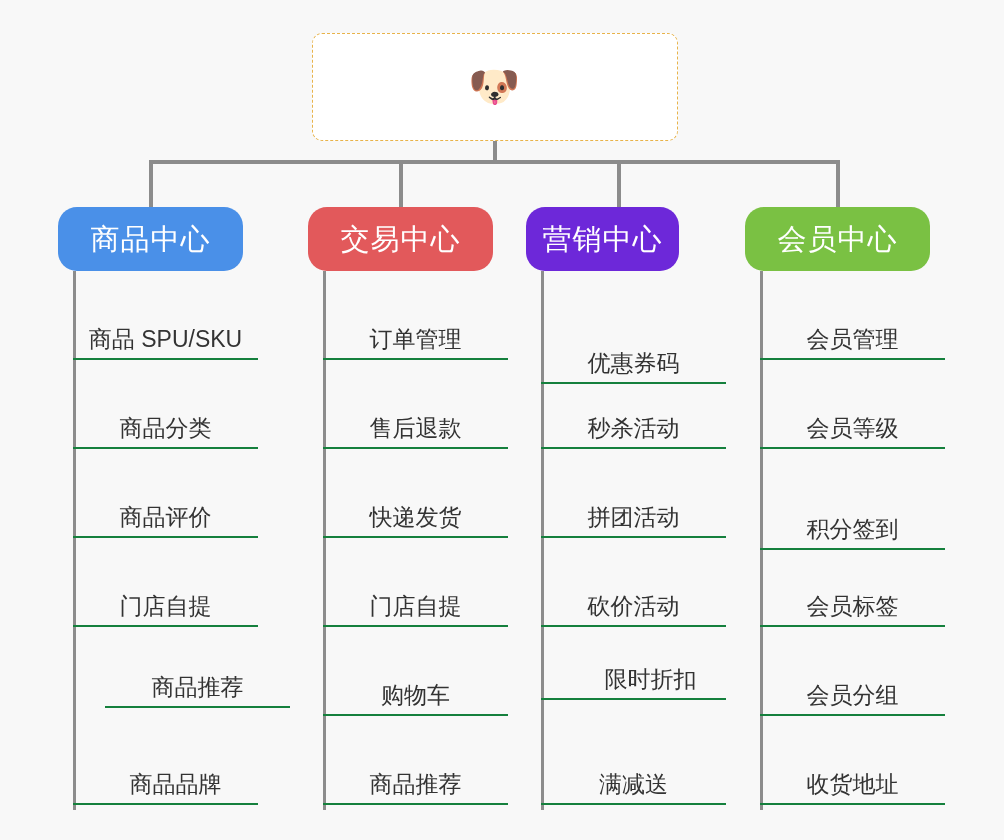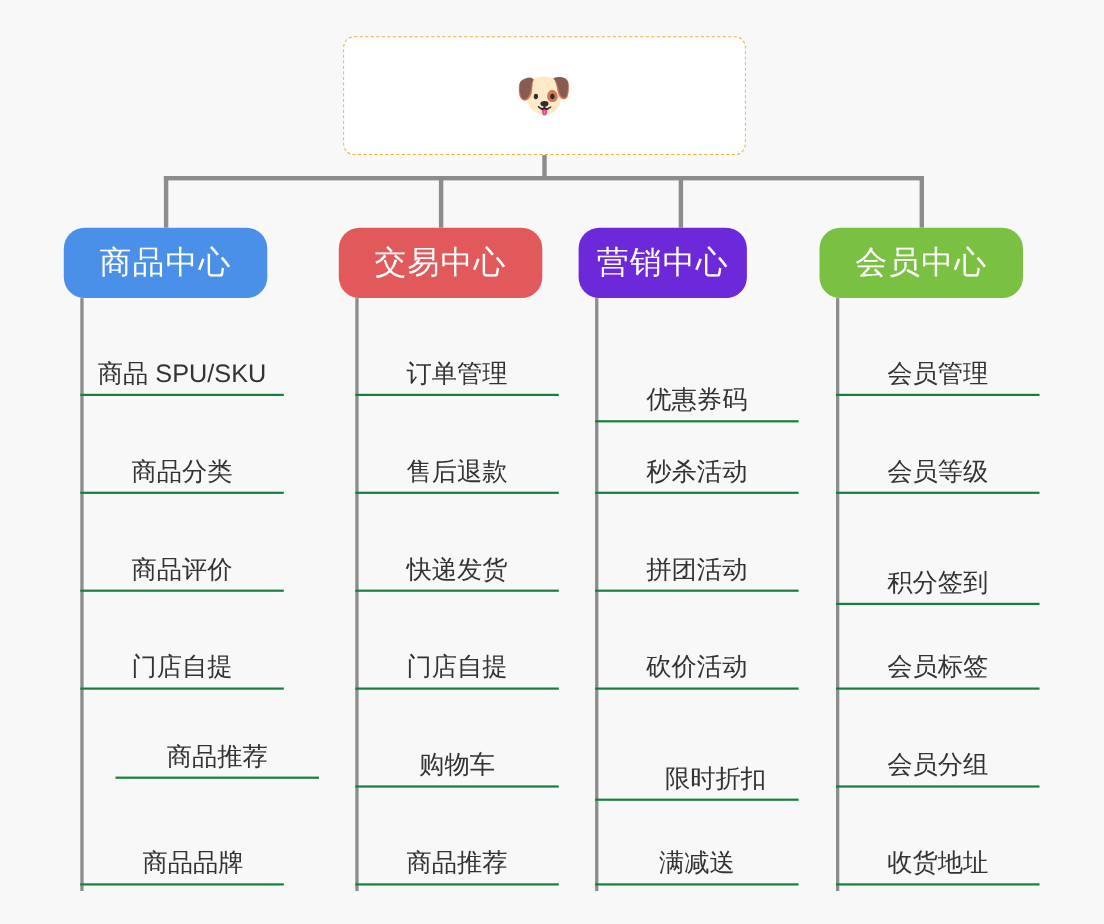--- a/index.html
+++ b/index.html
@@ -205,21 +205,21 @@
         </div>
         <div class="item" style="top: 89px; width: 185px;">
           <span class="item-label">秒杀活动</span>
         </div>
         <div class="item" style="top: 178px; width: 185px;">
           <span class="item-label">拼团活动</span>
         </div>
         <div class="item" style="top: 267px; width: 185px;">
           <span class="item-label">砍价活动</span>
         </div>
-        <div class="item" style="top: 368px; width: 185px; padding-left: 34px;">
+        <div class="item" style="top: 340px; width: 185px; padding-left: 34px;">
           <span class="item-label">限时折扣</span>
         </div>
         <div class="item" style="top: 445px; width: 185px;">
           <span class="item-label">满减送</span>
         </div>
       </div>
       <div class="col" style="left: 760px; width: 185px;">
         <div class="col-spine"></div>
         <div class="item" style="top: 0px; width: 185px;">
           <span class="item-label">会员管理</span>

